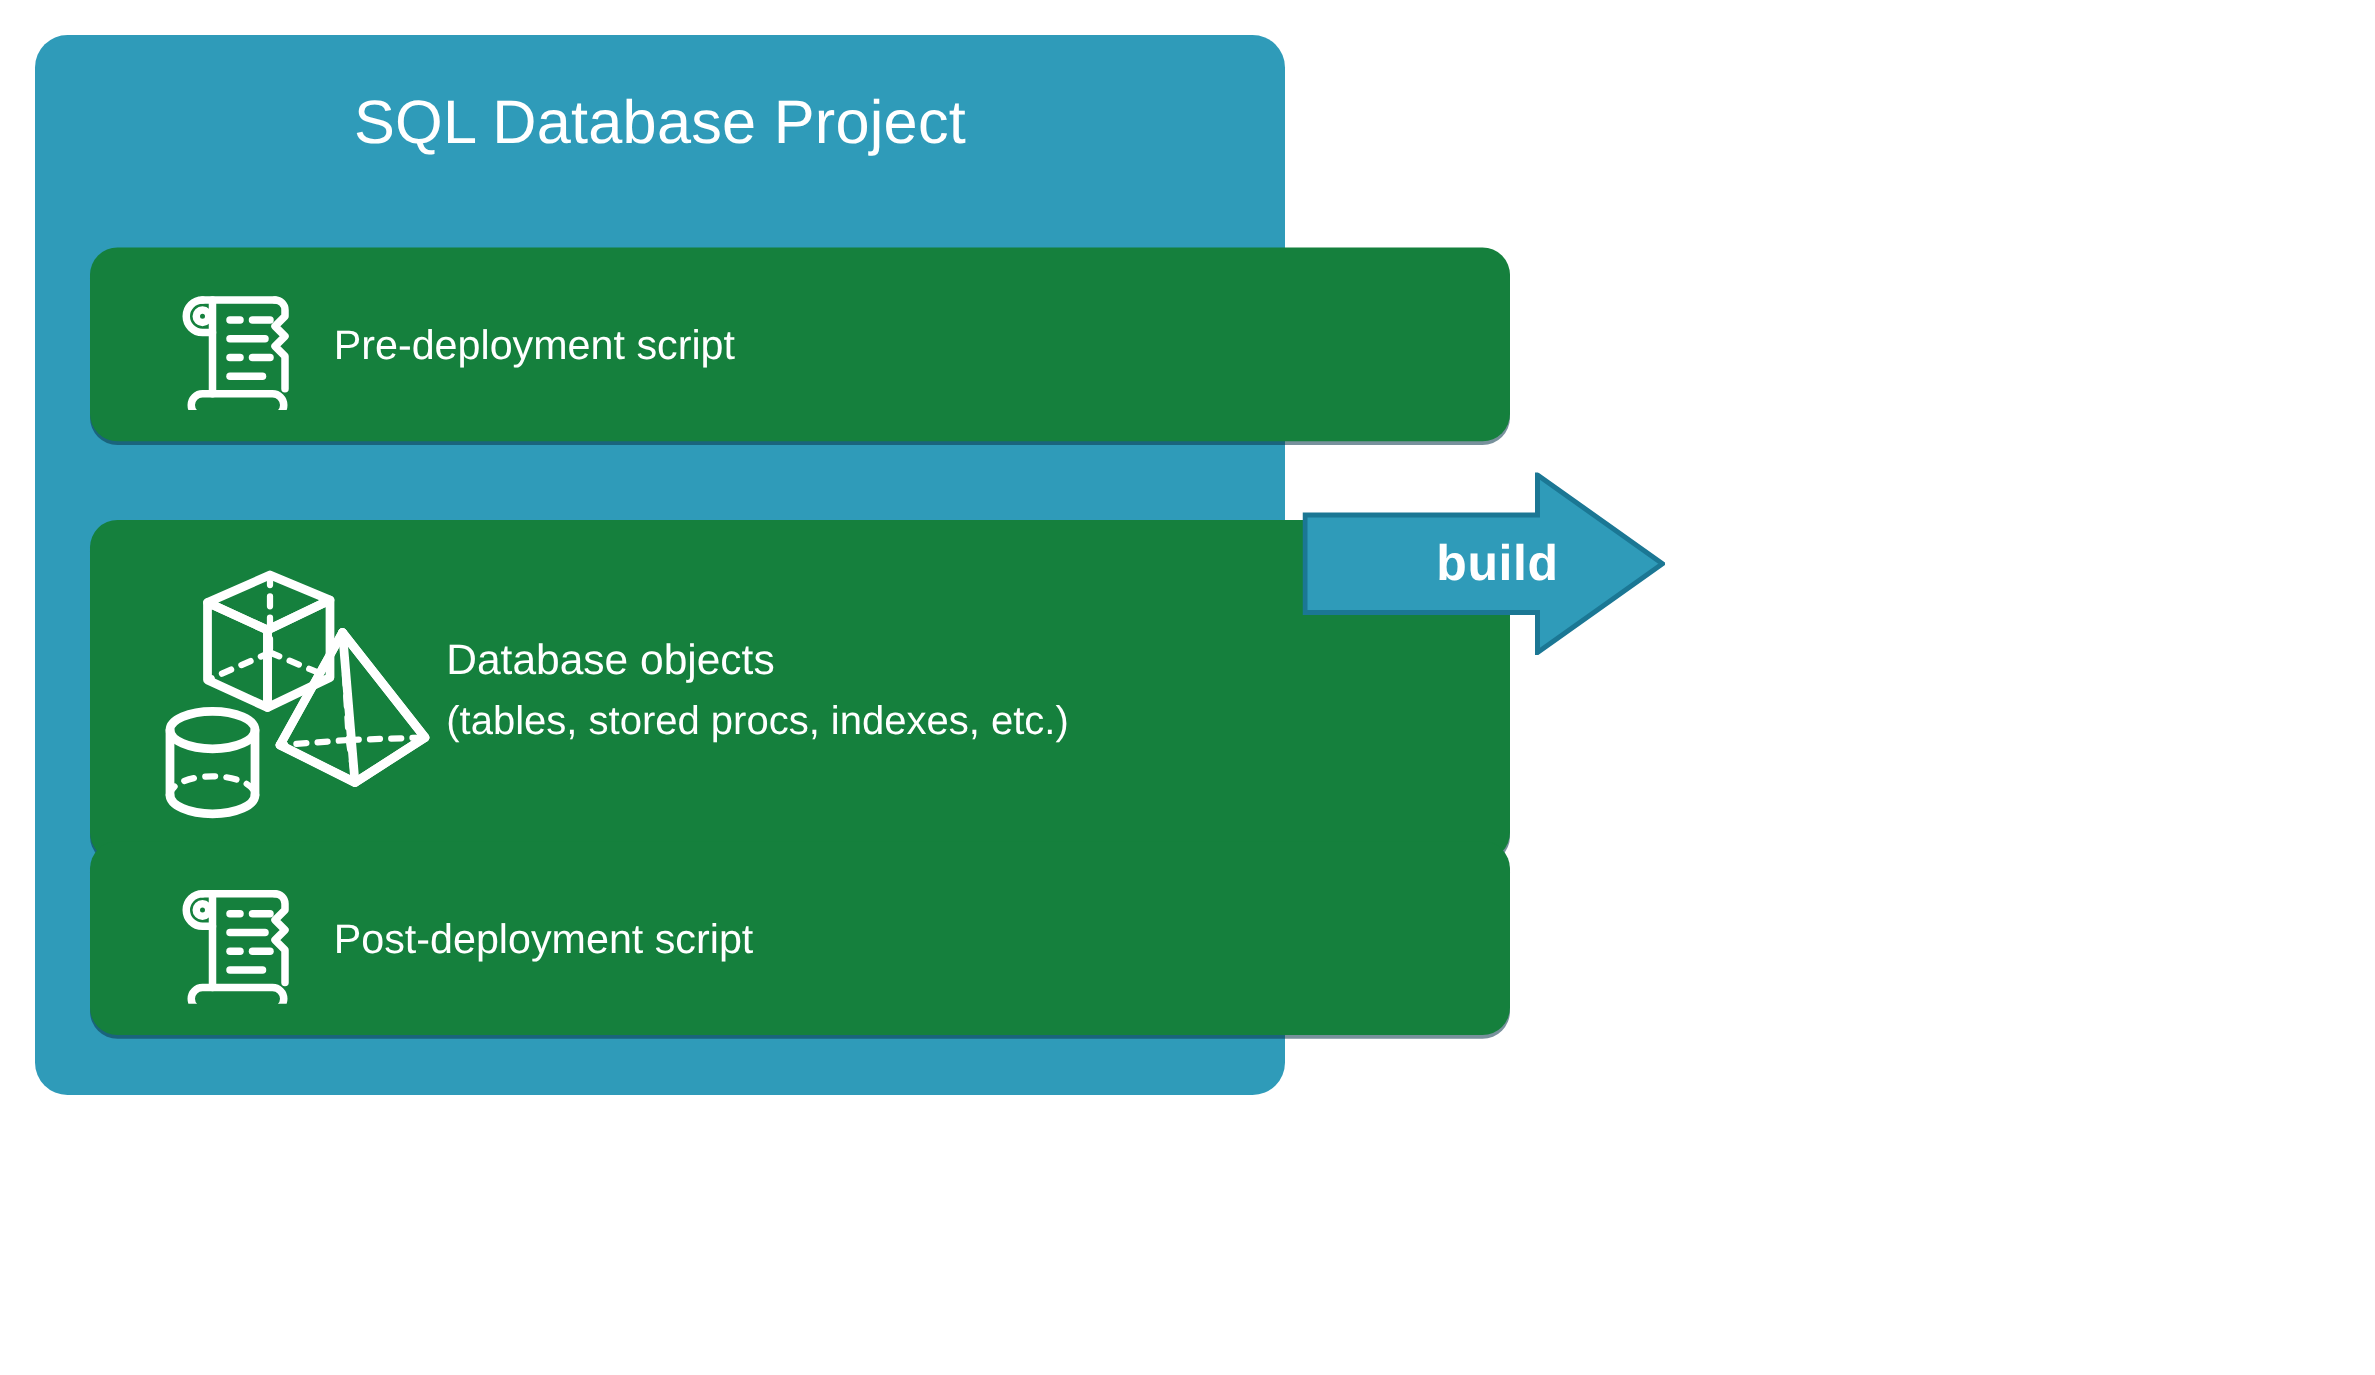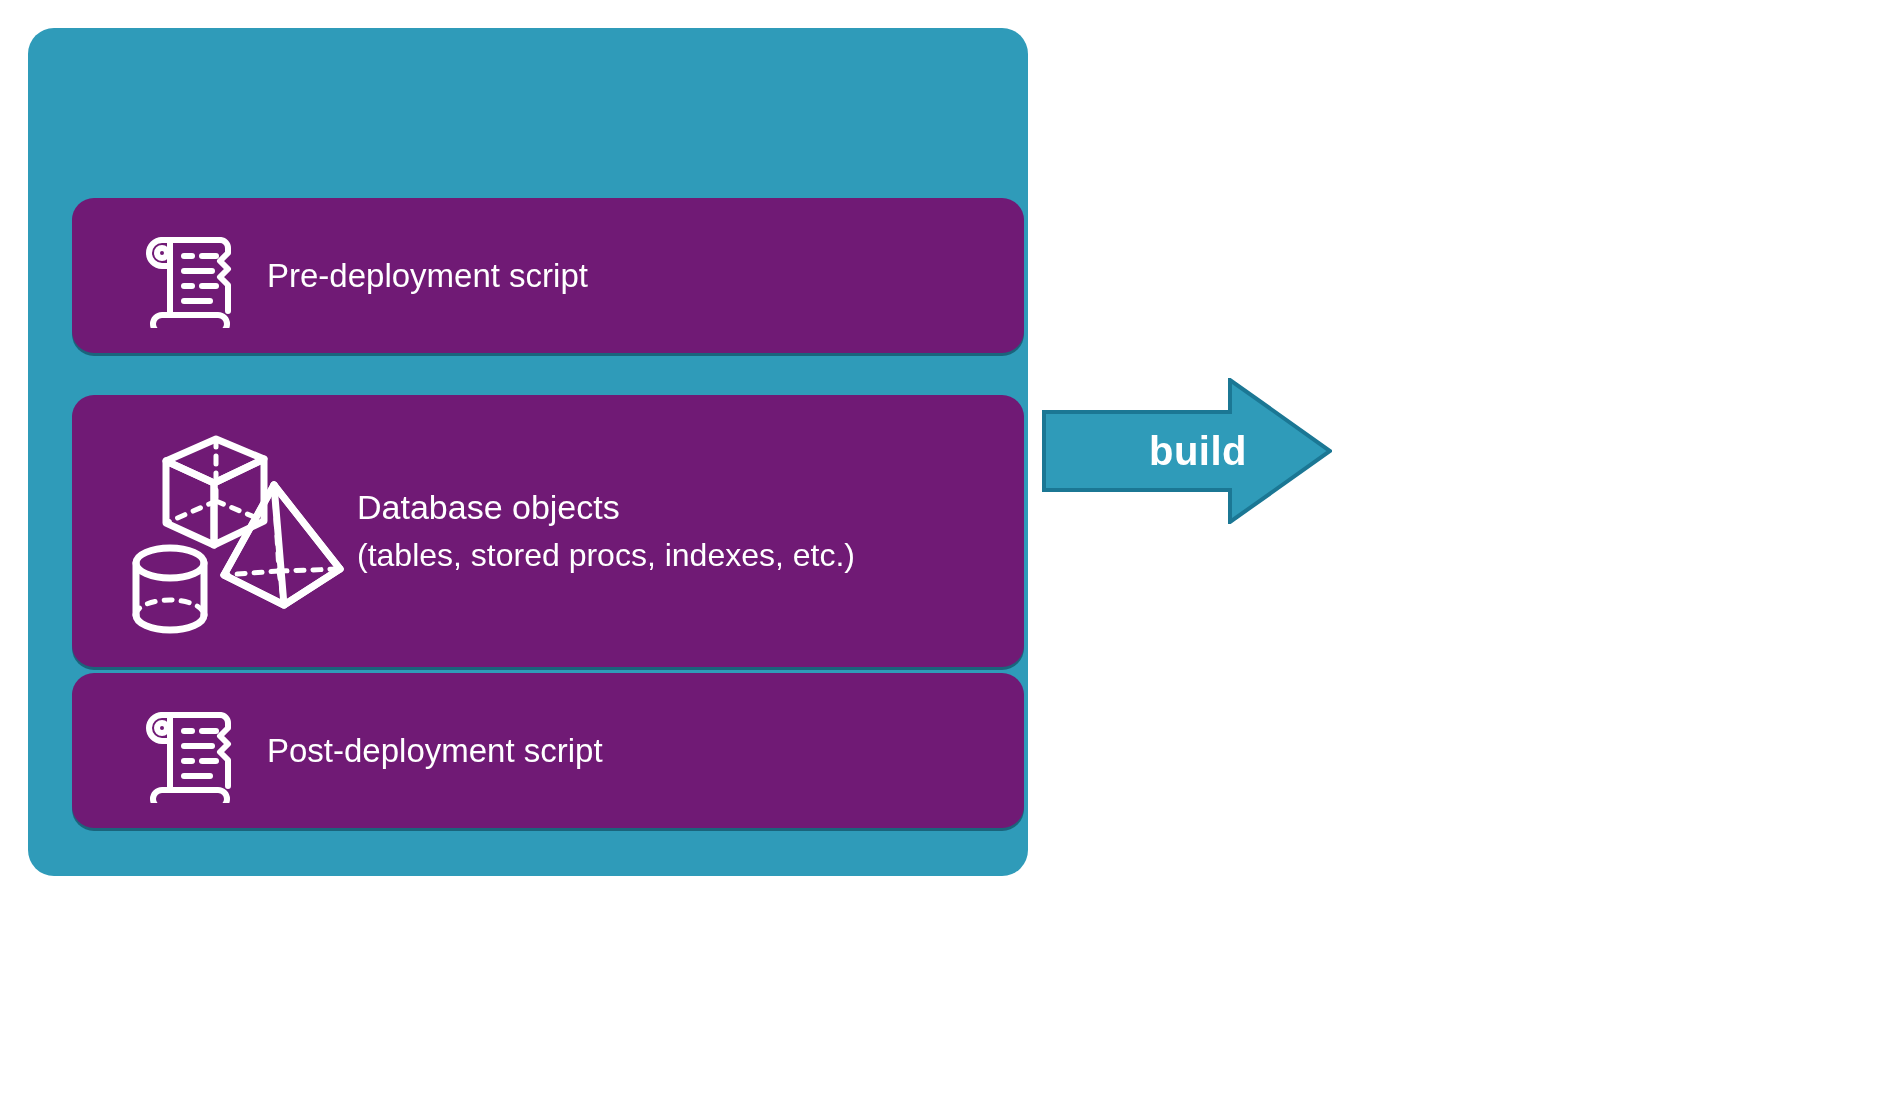--- a/index.html
+++ b/index.html
@@ -30,28 +30,28 @@
     font-size:49px;
     font-weight:400;
     letter-spacing:0.2px;
     line-height:1.1;
   }
 
   
   .inner-card{
     position:absolute;
     left:44px;
-    width:952px;
-    background:#701a75;
+    width:1136px;
+    background:#15803d;
     border-radius:22px;
     box-shadow:0 3px 0 0 rgba(10,55,75,.55);
     box-sizing:border-box;
   }
   #card-pre  { top:170px;  height:155px; }
-  #card-obj  { top:367px;  height:272px;padding-left:20px; }
+  #card-obj  { top:388px;  height:272px;padding-left:20px; }
   #card-post { top:645px;  height:155px; }
 
   .card-label{
     position:absolute;
     color:#ffffff;
     font-size:33px;
     font-weight:400;
     line-height:1.45;
     white-space:pre;
   }
@@ -108,20 +108,21 @@
     width:142px; height:152px;
   }
 </style>
 </head>
 <body>
 
 <div id="stage">
 
   <div class="project-card">
 
+    <div class="project-title">SQL Database Project</div>
 
     <div class="inner-card" id="card-pre">
       <div class="icon-slot" id="icon-pre">
         <svg viewBox="0 0 120 105" width="120" height="105" fill="none" stroke="#ffffff" stroke-width="6" stroke-linecap="round" stroke-linejoin="round">
 
           <path d="M30 17 L88 17"></path>
           <path d="M30 17 a13 13 0 0 0 -13 13 a13 13 0 0 0 13 13 L38 43"></path>
           <circle cx="30" cy="30" r="5"></circle>
 
           <path d="M38 17 L38 92"></path>

